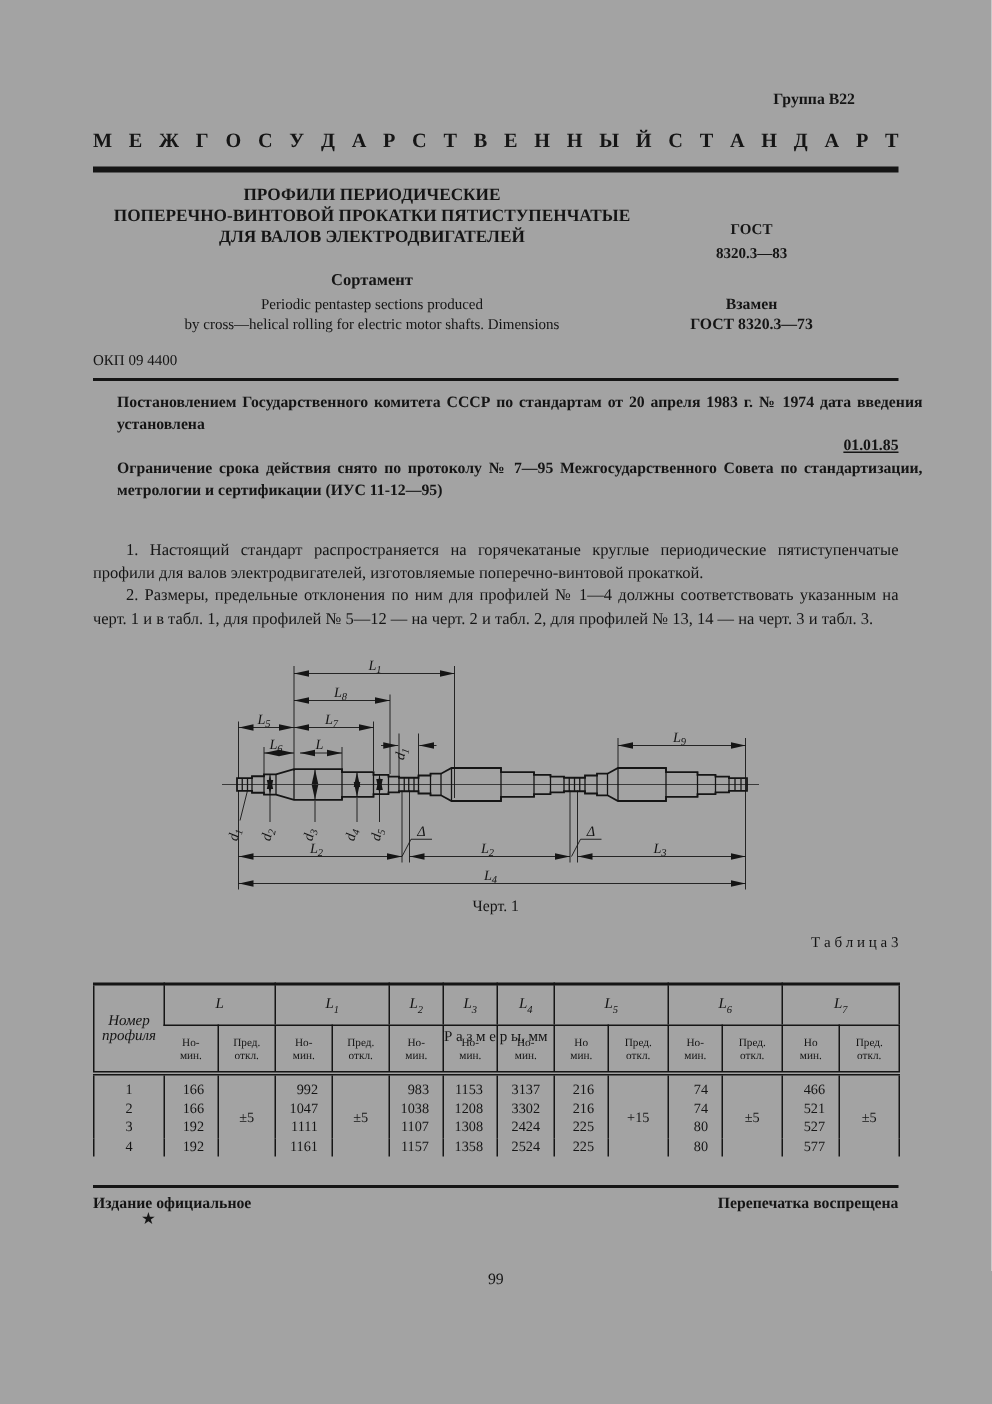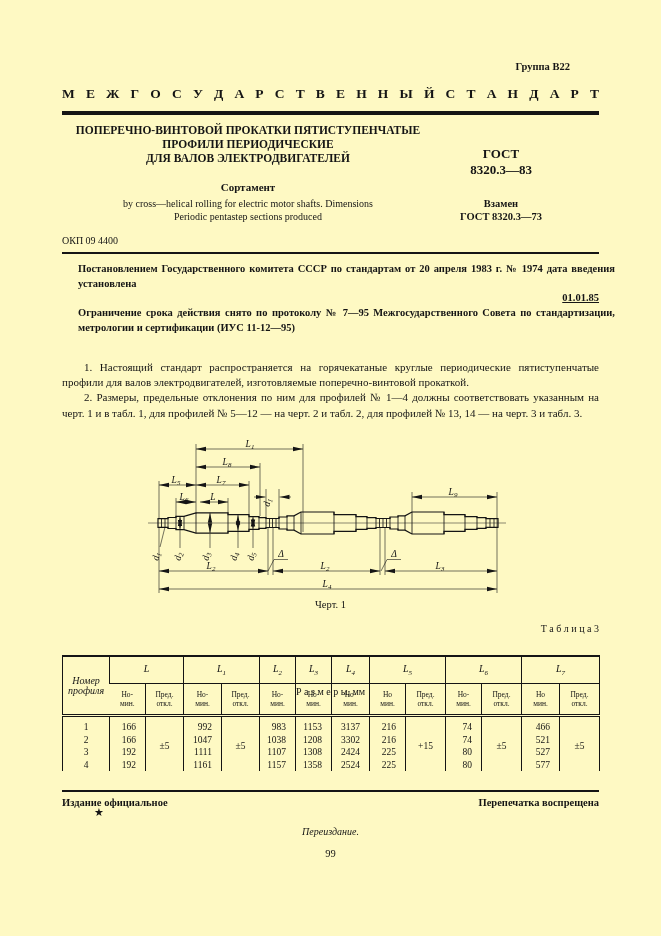--- a/index.html
+++ b/index.html
@@ -1,28 +1,28 @@
 <!DOCTYPE html>
 <html><head>
 <meta charset="utf-8">
 <style>
   html,body{margin:0;padding:0;background:#e8e8e8;}
-  .page{position:relative;width:661px;height:936px;background:#fef9c3;margin:0 auto;
+  .page{position:relative;width:661px;height:936px;background:#a3a3a3;margin:0 auto;
         font-family:"Liberation Serif","DejaVu Serif",serif;color:#151515;overflow:hidden;}
   .abs{position:absolute;}
   .b{font-weight:bold;}
   .ctr{text-align:center;}
   .rt{text-align:right;}
   .jst{text-align:justify;margin-left:16px;}
   .rule{position:absolute;left:62px;width:537px;background:#151515;}
 
   .group-label{top:61px;left:62px;width:508px;font-size:10.5px;}
   .band{top:86px;left:62px;width:537px;font-size:13.5px;text-align:justify;text-align-last:justify;}
   .title-block{top:123px;left:62px;width:372px;font-size:11.5px;line-height:14px;}
-  .gost-block{top:146px;left:440px;width:122px;font-size:13px;line-height:16px;}
+  .gost-block{top:146px;left:440px;width:122px;font-size:10px;line-height:16px;}
   .subtitle{top:181px;left:62px;width:372px;font-size:11px;}
   .en-block{top:198px;left:62px;width:372px;font-size:10px;line-height:12.5px;}
   .vzamen-block{top:198px;left:440px;width:122px;font-size:10.5px;line-height:12.5px;}
   .okp{top:235px;left:62px;font-size:10px;}
   .decree{top:262px;left:62px;width:537px;font-size:10.5px;line-height:14.5px;}
   .decree-date{top:292px;left:62px;width:537px;font-size:10.5px;text-decoration:underline;}
   .limitation{top:306px;left:62px;width:537px;font-size:10.5px;line-height:14.5px;}
   .bodytext{top:360px;left:62px;width:537px;font-size:11px;line-height:15.2px;}
   .bodytext p{margin:0;text-indent:22px;text-align:justify;}
   .fig{top:438px;left:140px;width:400px;height:162px;}
@@ -71,35 +71,35 @@
 <body>
 
 <div class="page">
 
   <div class="abs group-label rt b">Группа В22</div>
 
   <div class="abs band b">М Е Ж Г О С У Д А Р С Т В Е Н Н Ы Й   С Т А Н Д А Р Т</div>
   <div class="rule rule1"></div>
 
   <div class="abs title-block b ctr">
+    <div>ПРОФИЛИ ПЕРИОДИЧЕСКИЕ</div>
     <div>ПОПЕРЕЧНО-ВИНТОВОЙ ПРОКАТКИ ПЯТИСТУПЕНЧАТЫЕ</div>
-    <div>ПРОФИЛИ ПЕРИОДИЧЕСКИЕ</div>
     <div>ДЛЯ ВАЛОВ ЭЛЕКТРОДВИГАТЕЛЕЙ</div>
   </div>
 
   <div class="abs gost-block b ctr">
     <div>ГОСТ</div>
     <div>8320.3—83</div>
   </div>
 
   <div class="abs subtitle b ctr">Сортамент</div>
 
   <div class="abs en-block ctr">
+    <div>Periodic pentastep sections produced</div>
     <div>by cross—helical rolling for electric motor shafts. Dimensions</div>
-    <div>Periodic pentastep sections produced</div>
   </div>
 
   <div class="abs vzamen-block b ctr">
     <div>Взамен</div>
     <div>ГОСТ 8320.3—73</div>
   </div>
 
   <div class="abs okp">ОКП 09 4400</div>
   <div class="rule rule2"></div>
 
@@ -365,16 +365,15 @@
       </tbody>
     </table>
   </div>
 
   <div class="rule foot-rule"></div>
   <div class="abs footer-row b">
     <span class="fl">Издание официальное</span>
     <span class="fr">Перепечатка воспрещена</span>
   </div>
   <div class="abs star">★</div>
-  <div class="abs reissue ctr">Переиздание.</div>
   <div class="abs pagenum ctr">99</div>
 
 </div>
 
 </body></html>

